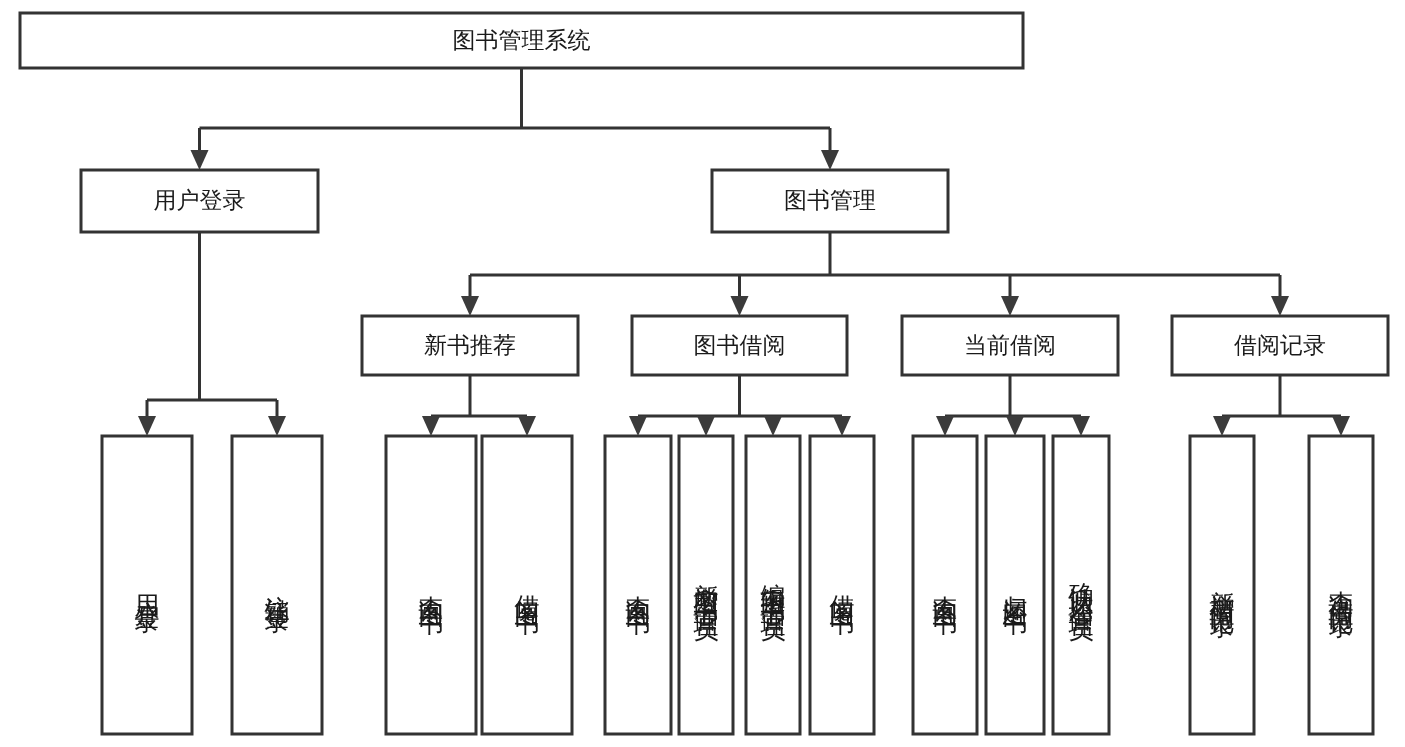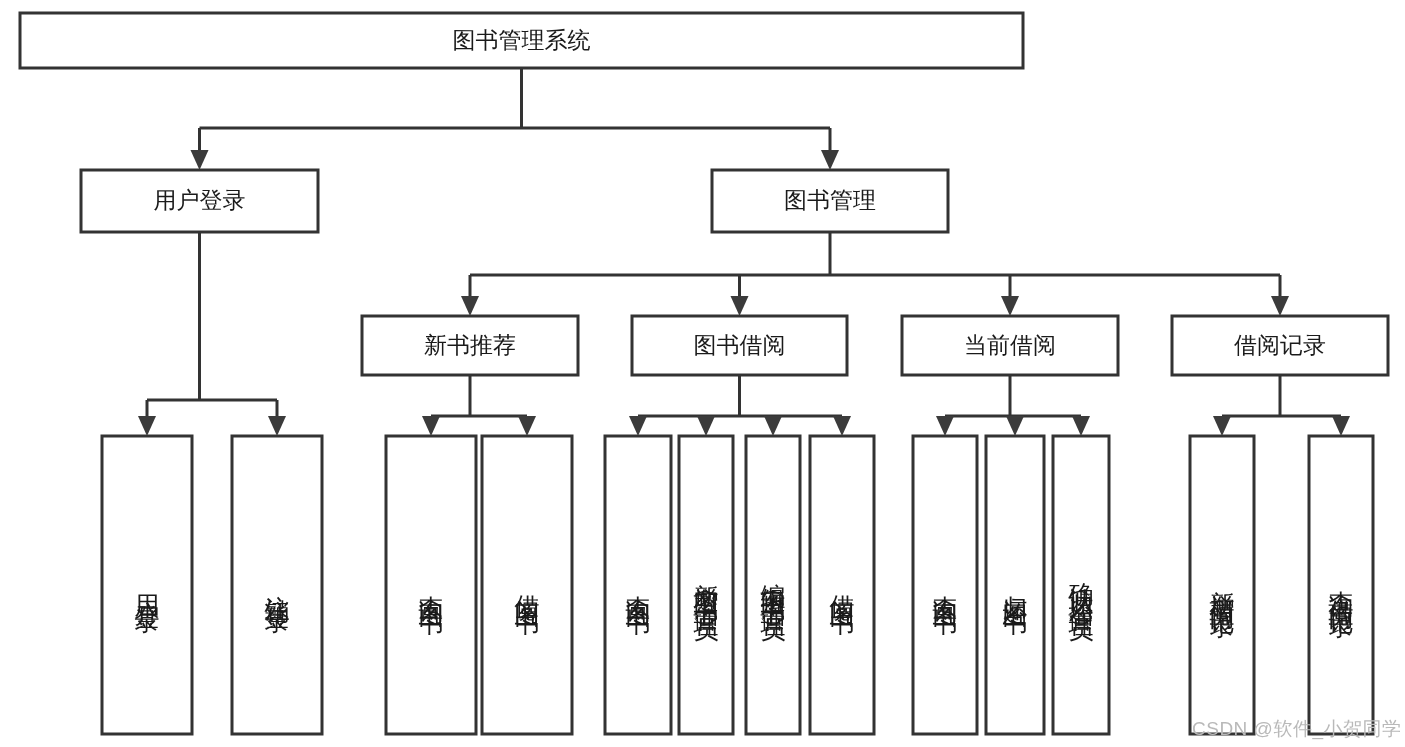--- a/index.html
+++ b/index.html
@@ -243,14 +243,13 @@
       <div class="leaf-label-box" style="left: 1053px; top: 562.5px; width: 56px; height: 171.5px; align-items: flex-start;">
         <span class="leaf-label-text">确认归还（管理员）</span>
       </div>
       <div class="leaf-label-box" style="left: 1190px; top: 570px; width: 64px; height: 164px; align-items: flex-start;">
         <span class="leaf-label-text">新增借阅记录</span>
       </div>
       <div class="leaf-label-box" style="left: 1309px; top: 570px; width: 64px; height: 164px; align-items: flex-start;">
         <span class="leaf-label-text">查询借阅记录</span>
       </div>
     </div>
-  <div class="watermark" style="left: 1192px; top: 716px;">CSDN @软件_小贺同学</div>
 </div>
 
 </body></html>

